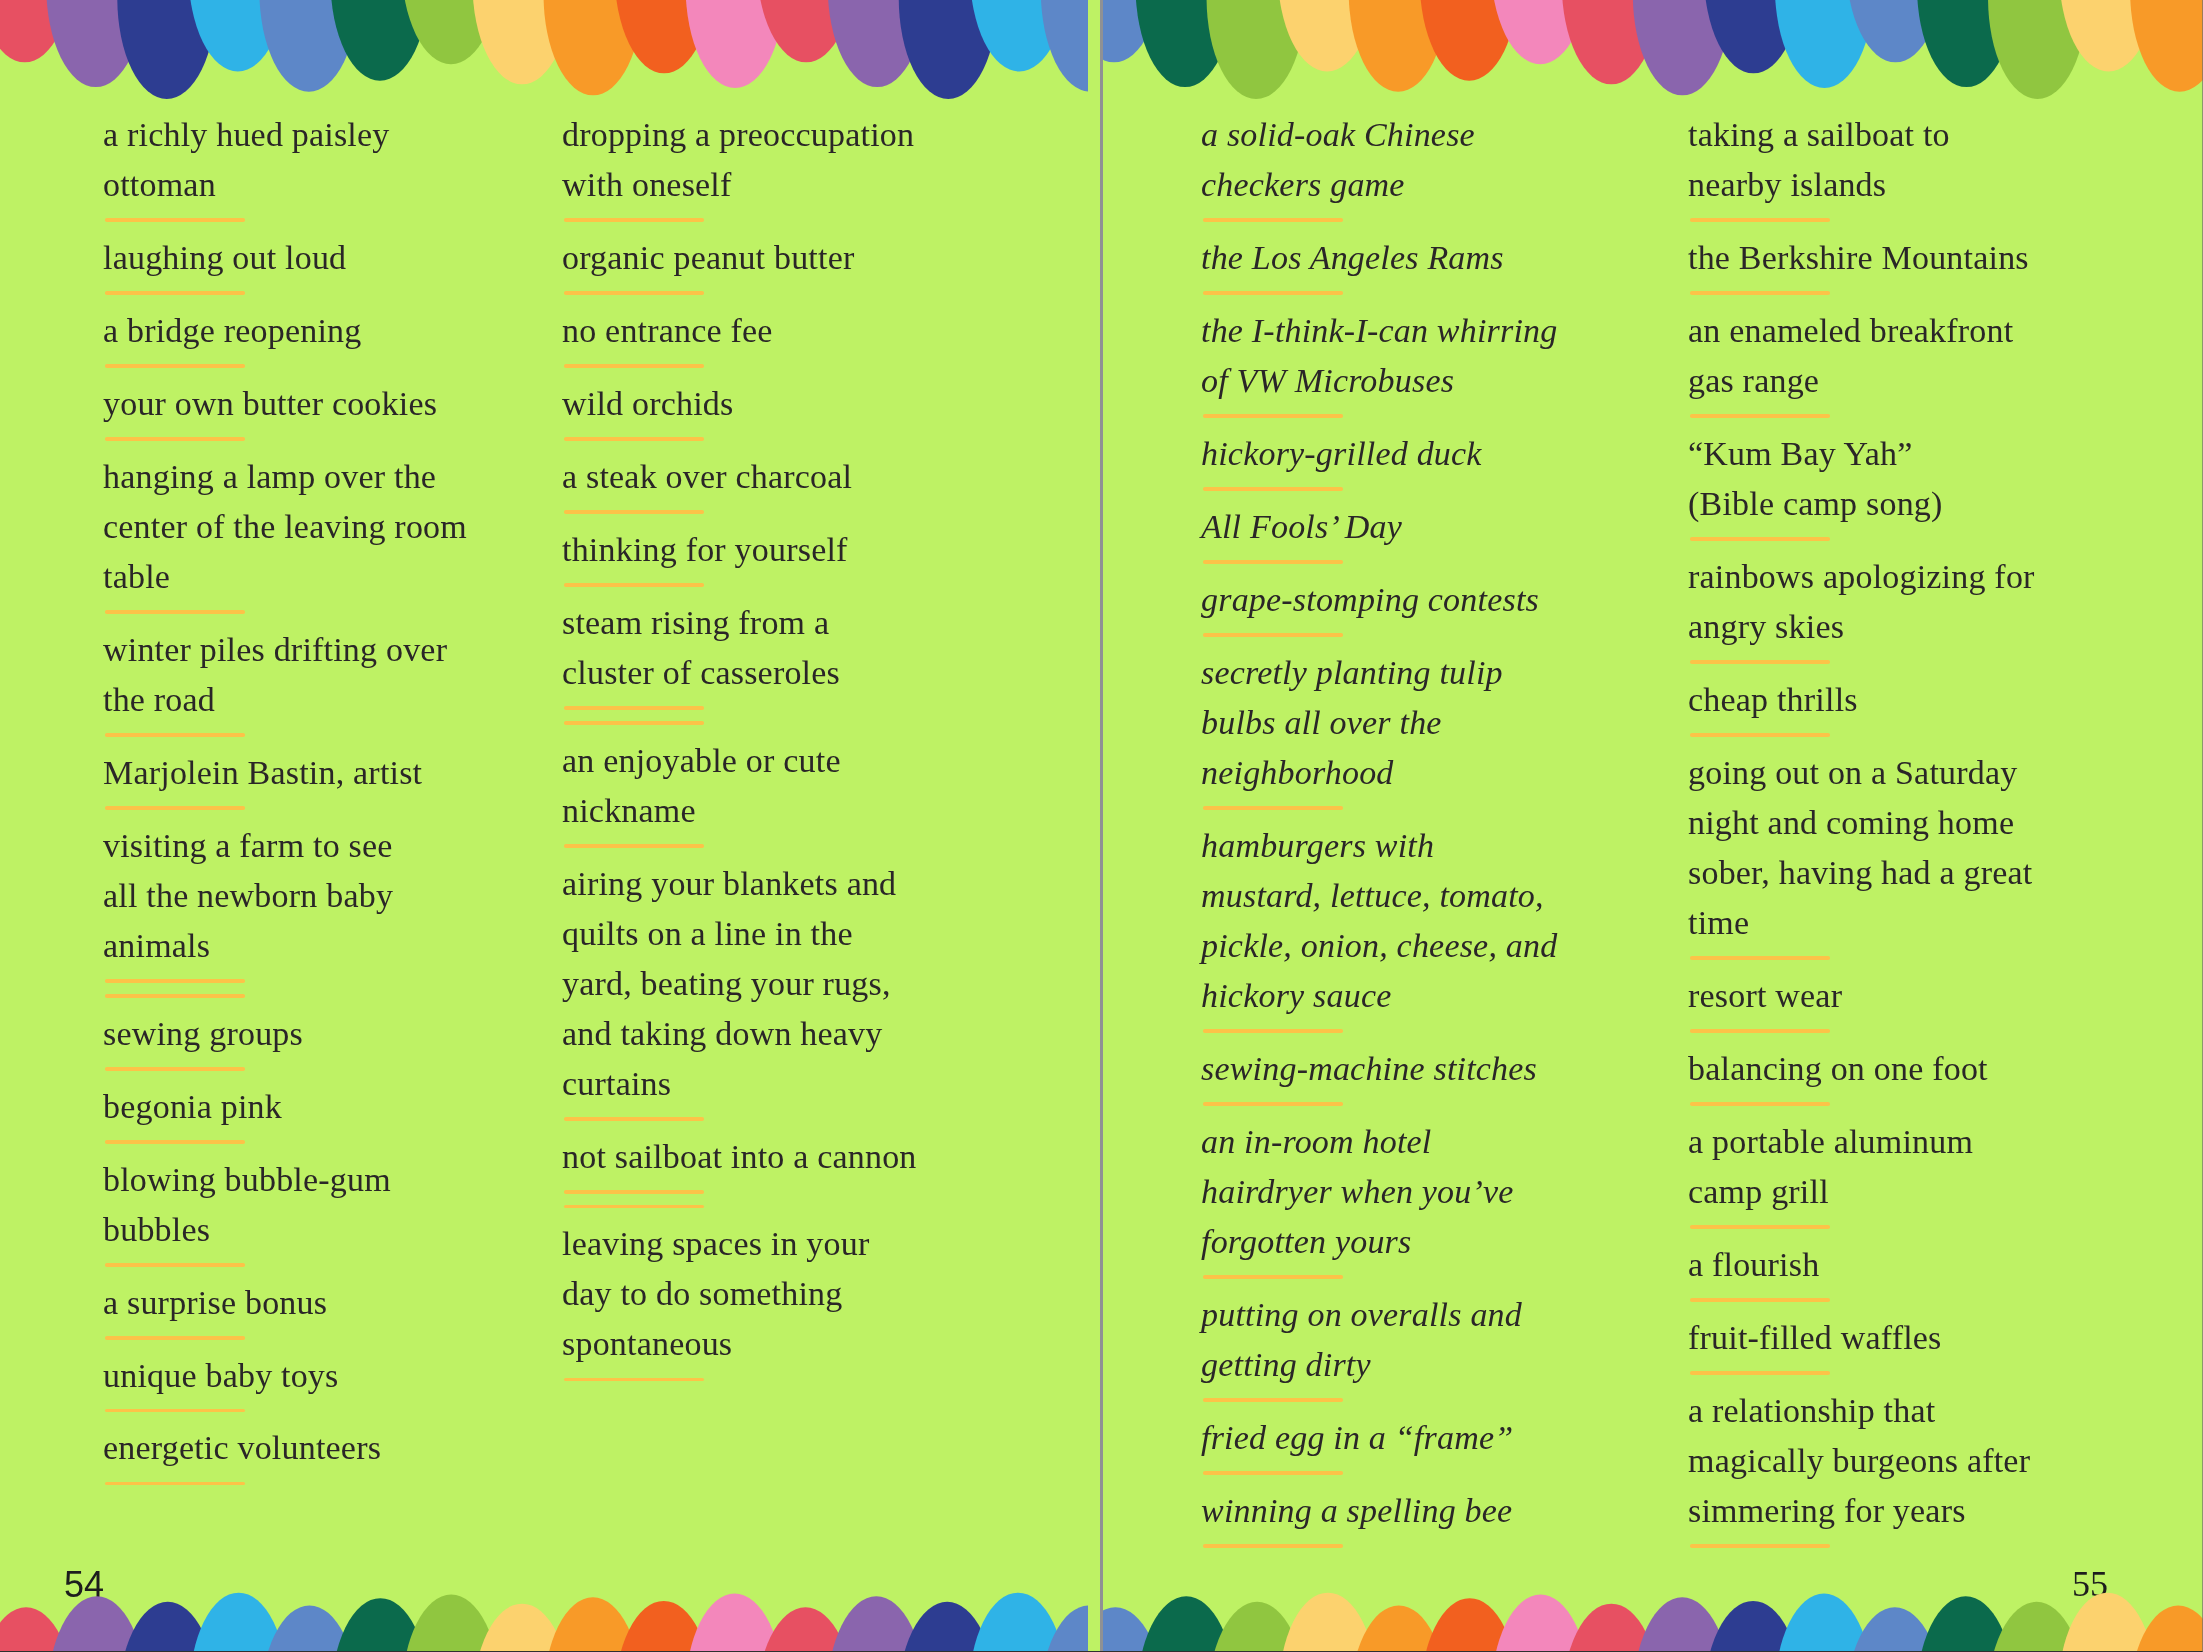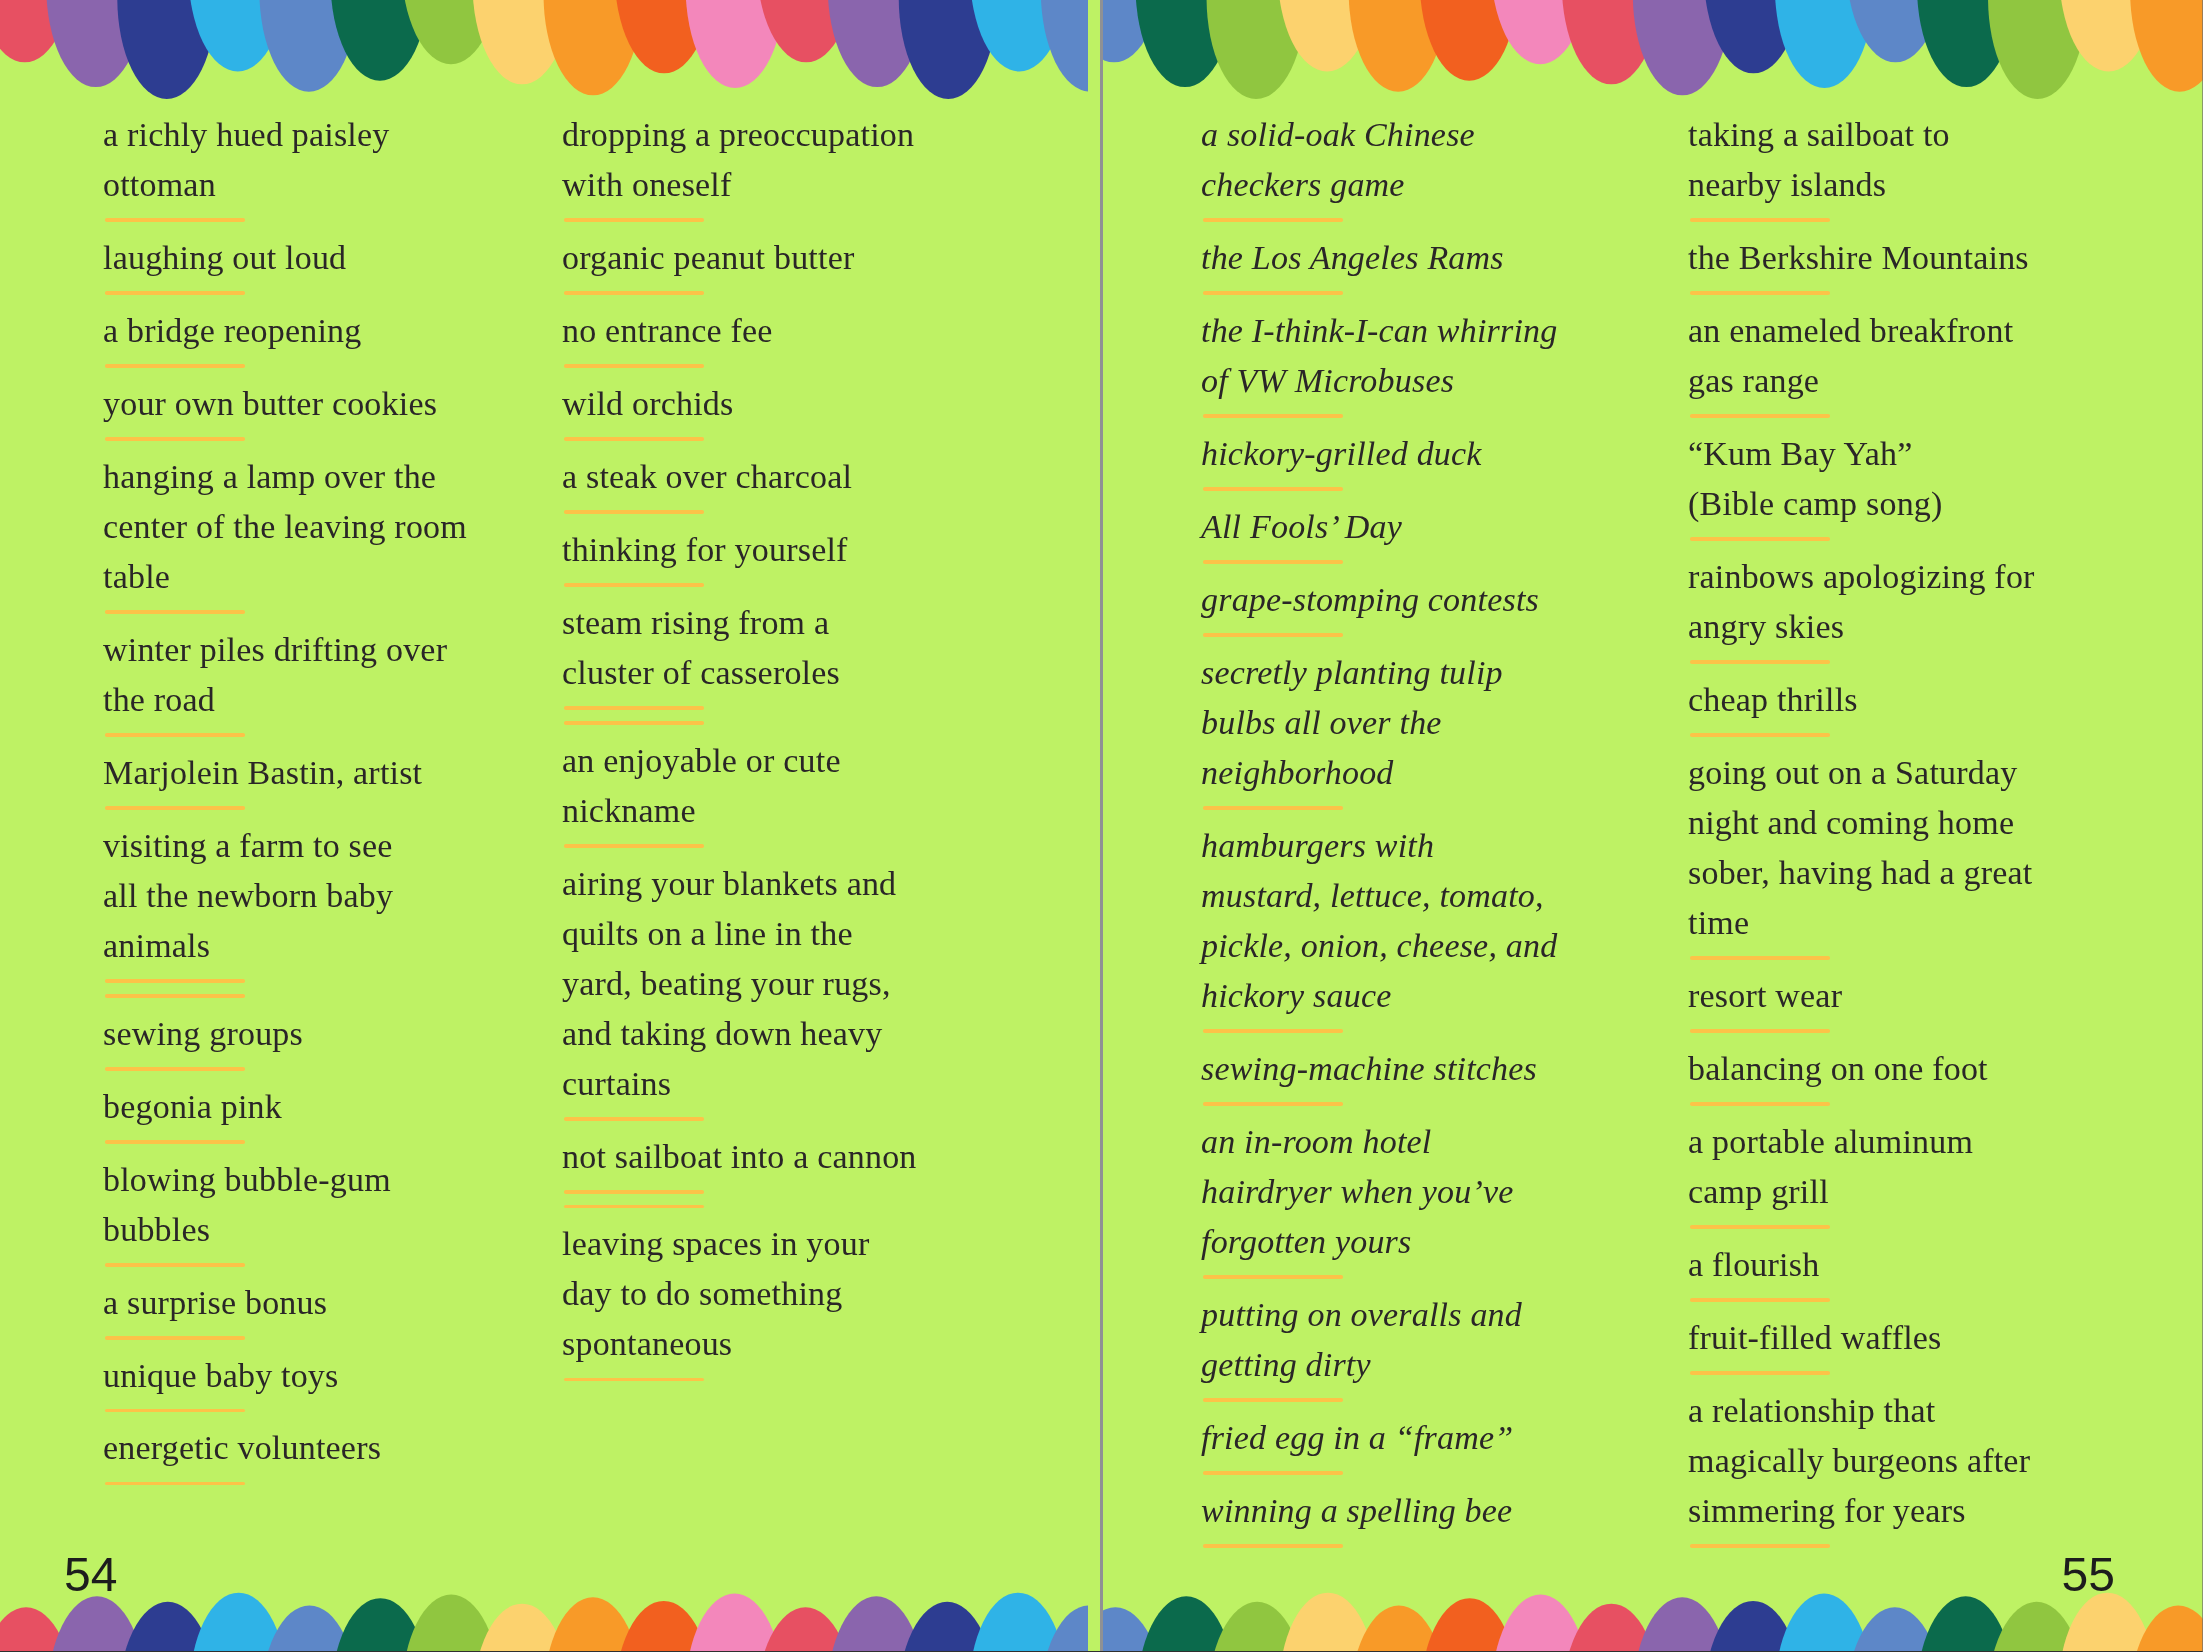--- a/index.html
+++ b/index.html
@@ -41,24 +41,24 @@
   }
   .rule {
     width:140px; height:3.7px; border-radius:1.8px;
     margin:8.3px 0 11px 1.8px;
     background:var(--rule-color, #fcc348);
   }
 
   .pagenum {
     position:absolute; z-index:3;
     font-family:"Liberation Sans", sans-serif;
-    font-size:48px; color:#1d1d1d; line-height:37px;
+    font-size:36px; color:#1d1d1d; line-height:37px;margin-top:10px;
   }
   .pagenum-left  { left:64px;  top:1556px; }
-  .pagenum-right { right:89px; top:1556px; text-align:right; }
+  .pagenum-right { right:96px; top:1556px; text-align:right;font-family:Liberation Serif, serif; }
 </style>
 </head>
 <body>
 
 <div class="spread">
 
   <svg id="border-top-left" class="border" width="1088" height="110" viewBox="0 0 1185 120">
       <ellipse cx="26" rx="54" ry="110" cy="-42" fill="#e75062"></ellipse>
       <ellipse cx="103.5" rx="54" ry="110" cy="-15" fill="#8a65ad"></ellipse>
       <ellipse cx="181" rx="54" ry="110" cy="-2" fill="#2d3d91"></ellipse>

